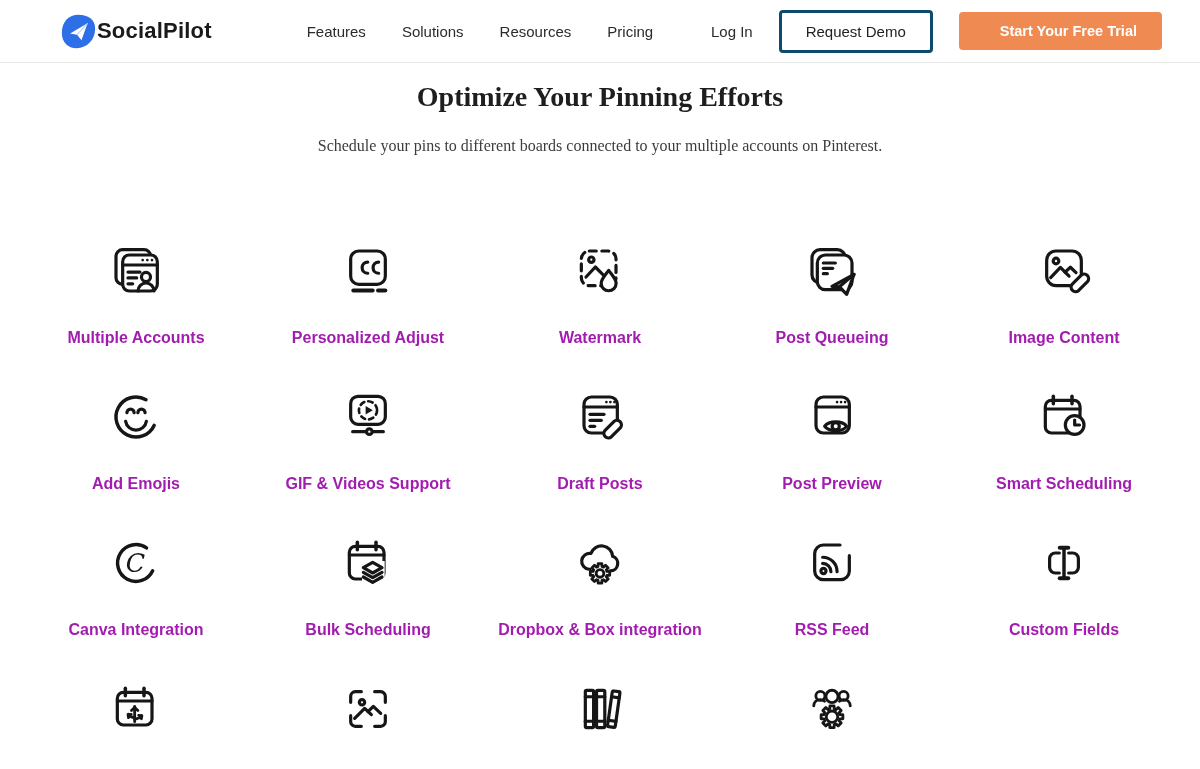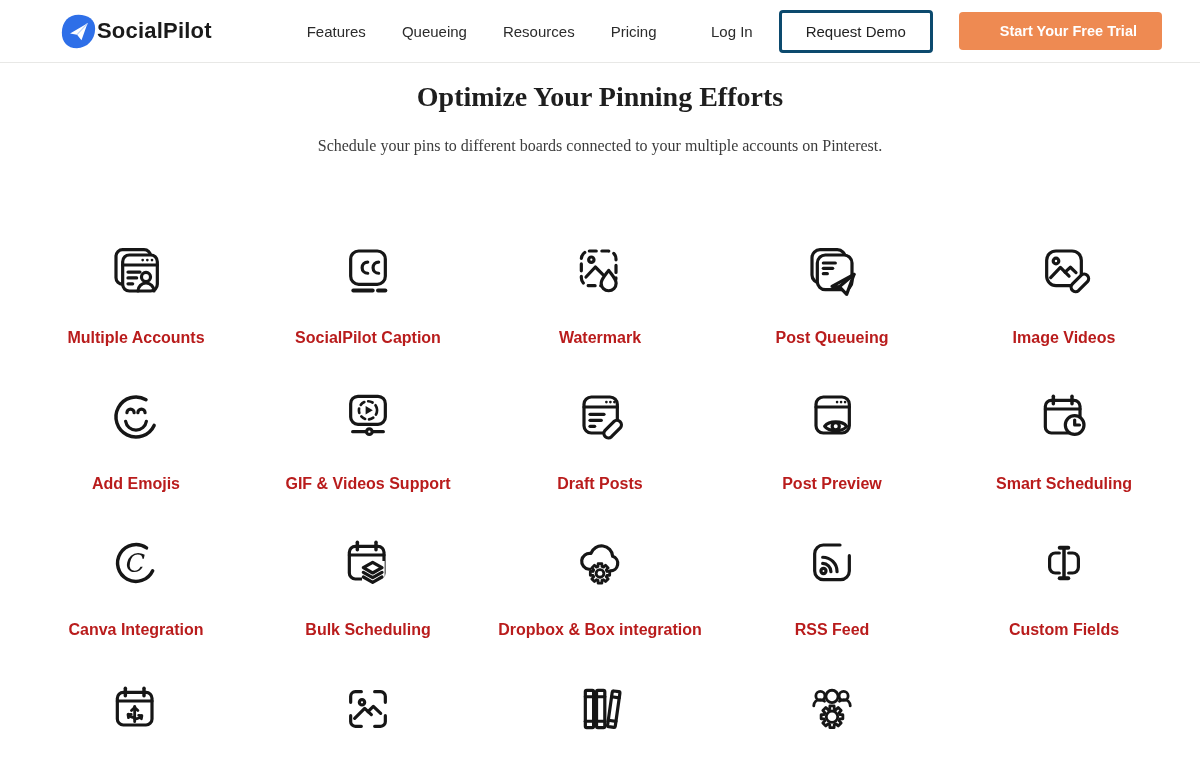--- a/index.html
+++ b/index.html
@@ -25,40 +25,40 @@
   .hero { text-align:center;font-family:Liberation Serif, serif; }
   .hero h1 { margin-top:18px; font-size:28px; font-weight:800; color:#1e1e1e; }
   .hero p { margin-top:24px; font-size:16px; color:#3c3c3c; }
 
   
   .grid { width:1160px; margin:84px auto 0; display:grid;
     grid-template-columns:repeat(5,1fr); row-gap:37px; }
   .cell { text-align:center; }
   .ficon { display:inline-block; width:64px; height:64px; }
   .ficon svg { width:64px; height:64px; display:block; }
-  .flabel { margin-top:21px; font-size:16px; font-weight:700; color:#b91c1c; line-height:20px; }
+  .flabel { margin-top:21px; font-size:16px; font-weight:700; color:#a21caf; line-height:20px; }
 </style>
 </head>
 <body>
 
 <header>
   <div class="logo">
     <span class="logo-mark">
       <svg viewBox="0 0 36 36">
         <path d="M18 1.8 c9.3 0 16.2 4.6 16.2 13.4 0 11.2-8 19-17.8 19 C7.2 34.2 1.8 28.3 1.8 19.1 1.8 8.6 8.6 1.8 18 1.8 Z" fill="#2e6fe8"></path>
         <path d="M9.8 19.9 L26.8 10 L20.9 26.6 L16.6 21.1 Z" fill="#ffffff"></path>
         <path d="M16.6 21.1 L26.8 10" stroke="#bcd3f7" stroke-width="1.1" fill="none"></path>
       </svg>
     </span>
     <span class="logo-text">SocialPilot</span>
   </div>
 
   <nav class="main-nav" id="nav-links">
       <a>Features</a>
-      <a>Queueing</a>
+      <a>Solutions</a>
       <a>Resources</a>
       <a>Pricing</a>
     </nav>
 
   <div class="nav-right">
     <a class="login-link">Log In</a>
     <button class="btn-outline">Request Demo</button>
     <button class="btn-primary" id="trial-btn" style="background: rgb(238, 138, 82); padding-left: 41px;">Start Your Free Trial</button>
   </div>
 </header>
@@ -81,21 +81,21 @@
    <line x1="18" y1="33.6" x2="21.5" y2="33.6"></line>
    <circle cx="31.5" cy="28.5" r="3.4"></circle>
           <path d="M25.5 39 a6 6 0 0 1 12 0"></path>
         </svg></span><div class="flabel">Multiple Accounts</div></div>
     <div class="cell"><span class="ficon"><svg viewBox="0 0 48 48" fill="none" stroke="#161616" stroke-width="2.4" stroke-linecap="round" stroke-linejoin="round">
           <rect x="11" y="9" width="26" height="25" rx="6"></rect>
    <path d="M23.8 17.3 A4.2 4.2 0 1 0 23.8 25.7"></path>
           <path d="M32 17.3 A4.2 4.2 0 1 0 32 25.7"></path>
    <line x1="13" y1="38.6" x2="27.5" y2="38.6" stroke-width="3"></line>
    <line x1="31.5" y1="38.6" x2="37" y2="38.6" stroke-width="3"></line>
-        </svg></span><div class="flabel">SocialPilot Caption</div></div>
+        </svg></span><div class="flabel">Personalized Adjust</div></div>
     <div class="cell"><span class="ficon"><svg viewBox="0 0 48 48" fill="none" stroke="#161616" stroke-width="2.4" stroke-linecap="round" stroke-linejoin="round">
           <rect x="10" y="9" width="26" height="26" rx="6" stroke-dasharray="5.2 4.2"></rect>
    <circle cx="17.5" cy="15.5" r="2"></circle>
           <path d="M13.5 28.5 L20.5 21 L26 26.5"></path>
    <path d="M30.5 23.5 c2.9 3.9 5.6 6.6 5.6 9.7 a5.6 5.6 0 0 1 -11.2 0 c0 -3.1 2.7 -5.8 5.6 -9.7 z" fill="#fff"></path>
         </svg></span><div class="flabel">Watermark</div></div>
     <div class="cell"><span class="ficon"><svg viewBox="0 0 48 48" fill="none" stroke="#161616" stroke-width="2.4" stroke-linecap="round" stroke-linejoin="round">
           <rect x="9" y="8" width="25" height="25" rx="6"></rect>
    <rect x="13" y="12" width="26" height="26" rx="6" fill="#fff"></rect>
    <line x1="17.5" y1="18" x2="26.5" y2="18"></line>
@@ -103,21 +103,21 @@
    <line x1="17.5" y1="26" x2="20.5" y2="26"></line>
    <path d="M24 35.5 L40.5 26.5 L35 41.5 L29.5 35.8 Z" fill="#fff"></path>
    <path d="M29.5 35.8 L40.5 26.5"></path>
         </svg></span><div class="flabel">Post Queueing</div></div>
     <div class="cell"><span class="ficon"><svg viewBox="0 0 48 48" fill="none" stroke="#161616" stroke-width="2.4" stroke-linecap="round" stroke-linejoin="round">
           <rect x="11" y="9" width="26" height="26" rx="7"></rect>
    <circle cx="18" cy="16.5" r="2.1"></circle>
           <path d="M14 29 L21.3 21.3 L27.8 27.8"></path>
    <path d="M24.8 24.8 L28.8 21.2 L33 25.2"></path>
    <path d="M30.2 33.8 l6.6 -6.6 a3.4 3.4 0 0 1 4.8 4.8 l-6.6 6.6 a3.4 3.4 0 0 1 -4.8 -4.8 z" fill="#fff"></path>
-        </svg></span><div class="flabel">Image Videos</div></div>
+        </svg></span><div class="flabel">Image Content</div></div>
     <div class="cell"><span class="ficon"><svg viewBox="0 0 48 48" fill="none" stroke="#161616" stroke-width="2.4" stroke-linecap="round" stroke-linejoin="round">
           <path d="M31.5 11 A15 15 0 1 0 37.6 30.3" stroke-width="2.6"></path>
    <path d="M17.2 20.8 a2.7 2.7 0 0 1 5.4 0"></path>
           <path d="M25.4 20.8 a2.7 2.7 0 0 1 5.4 0"></path>
    <path d="M16.2 27.2 a7.9 7.9 0 0 0 15.6 0"></path>
         </svg></span><div class="flabel">Add Emojis</div></div>
     <div class="cell"><span class="ficon"><svg viewBox="0 0 48 48" fill="none" stroke="#161616" stroke-width="2.4" stroke-linecap="round" stroke-linejoin="round">
           <rect x="11" y="8.5" width="26" height="21" rx="5.5"></rect>
    <circle cx="24" cy="19" r="6.8" stroke-dasharray="3.4 3" stroke-width="2"></circle>
    <path d="M22.2 15.8 L27.6 19 L22.2 22.2 Z" fill="#161616" stroke="none"></path>

